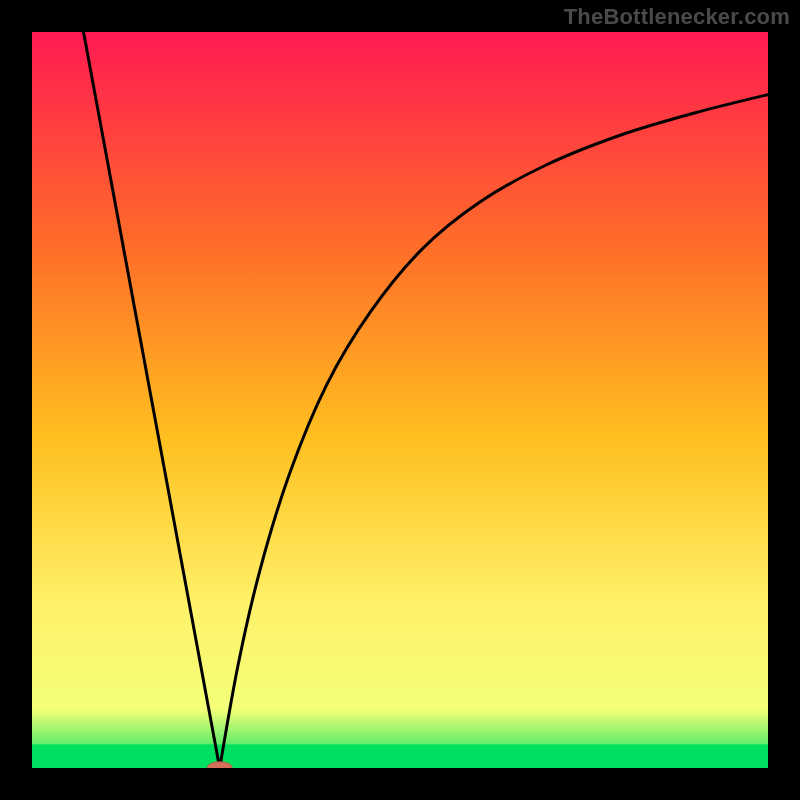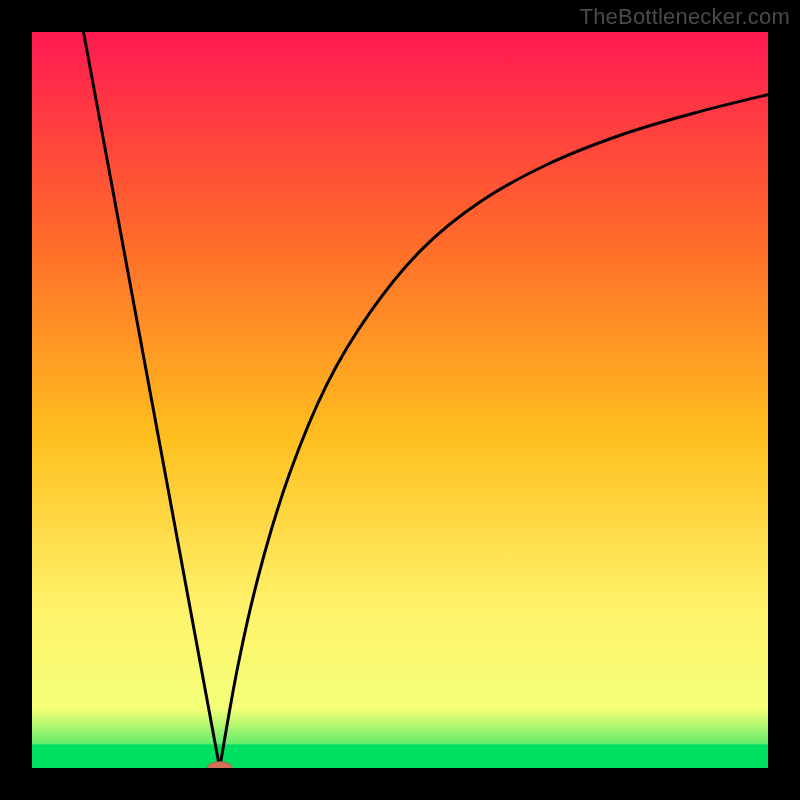--- a/index.html
+++ b/index.html
@@ -25,21 +25,21 @@
     top: 0;
     width: 736px;
     height: 736px;
   }
   .watermark {
     position: absolute;
     top: 4px;
     right: 10px;
     color: #4a4a4a;
     font-size: 22px;
-    font-weight: 400;
+    font-weight: 700;
     letter-spacing: 0.2px;
     user-select: none;
   }
   svg { display: block; }
 </style>
 </head>
 <body>
 
 <div class="frame">
   <svg class="plot" viewBox="0 0 736 736" preserveAspectRatio="none">

